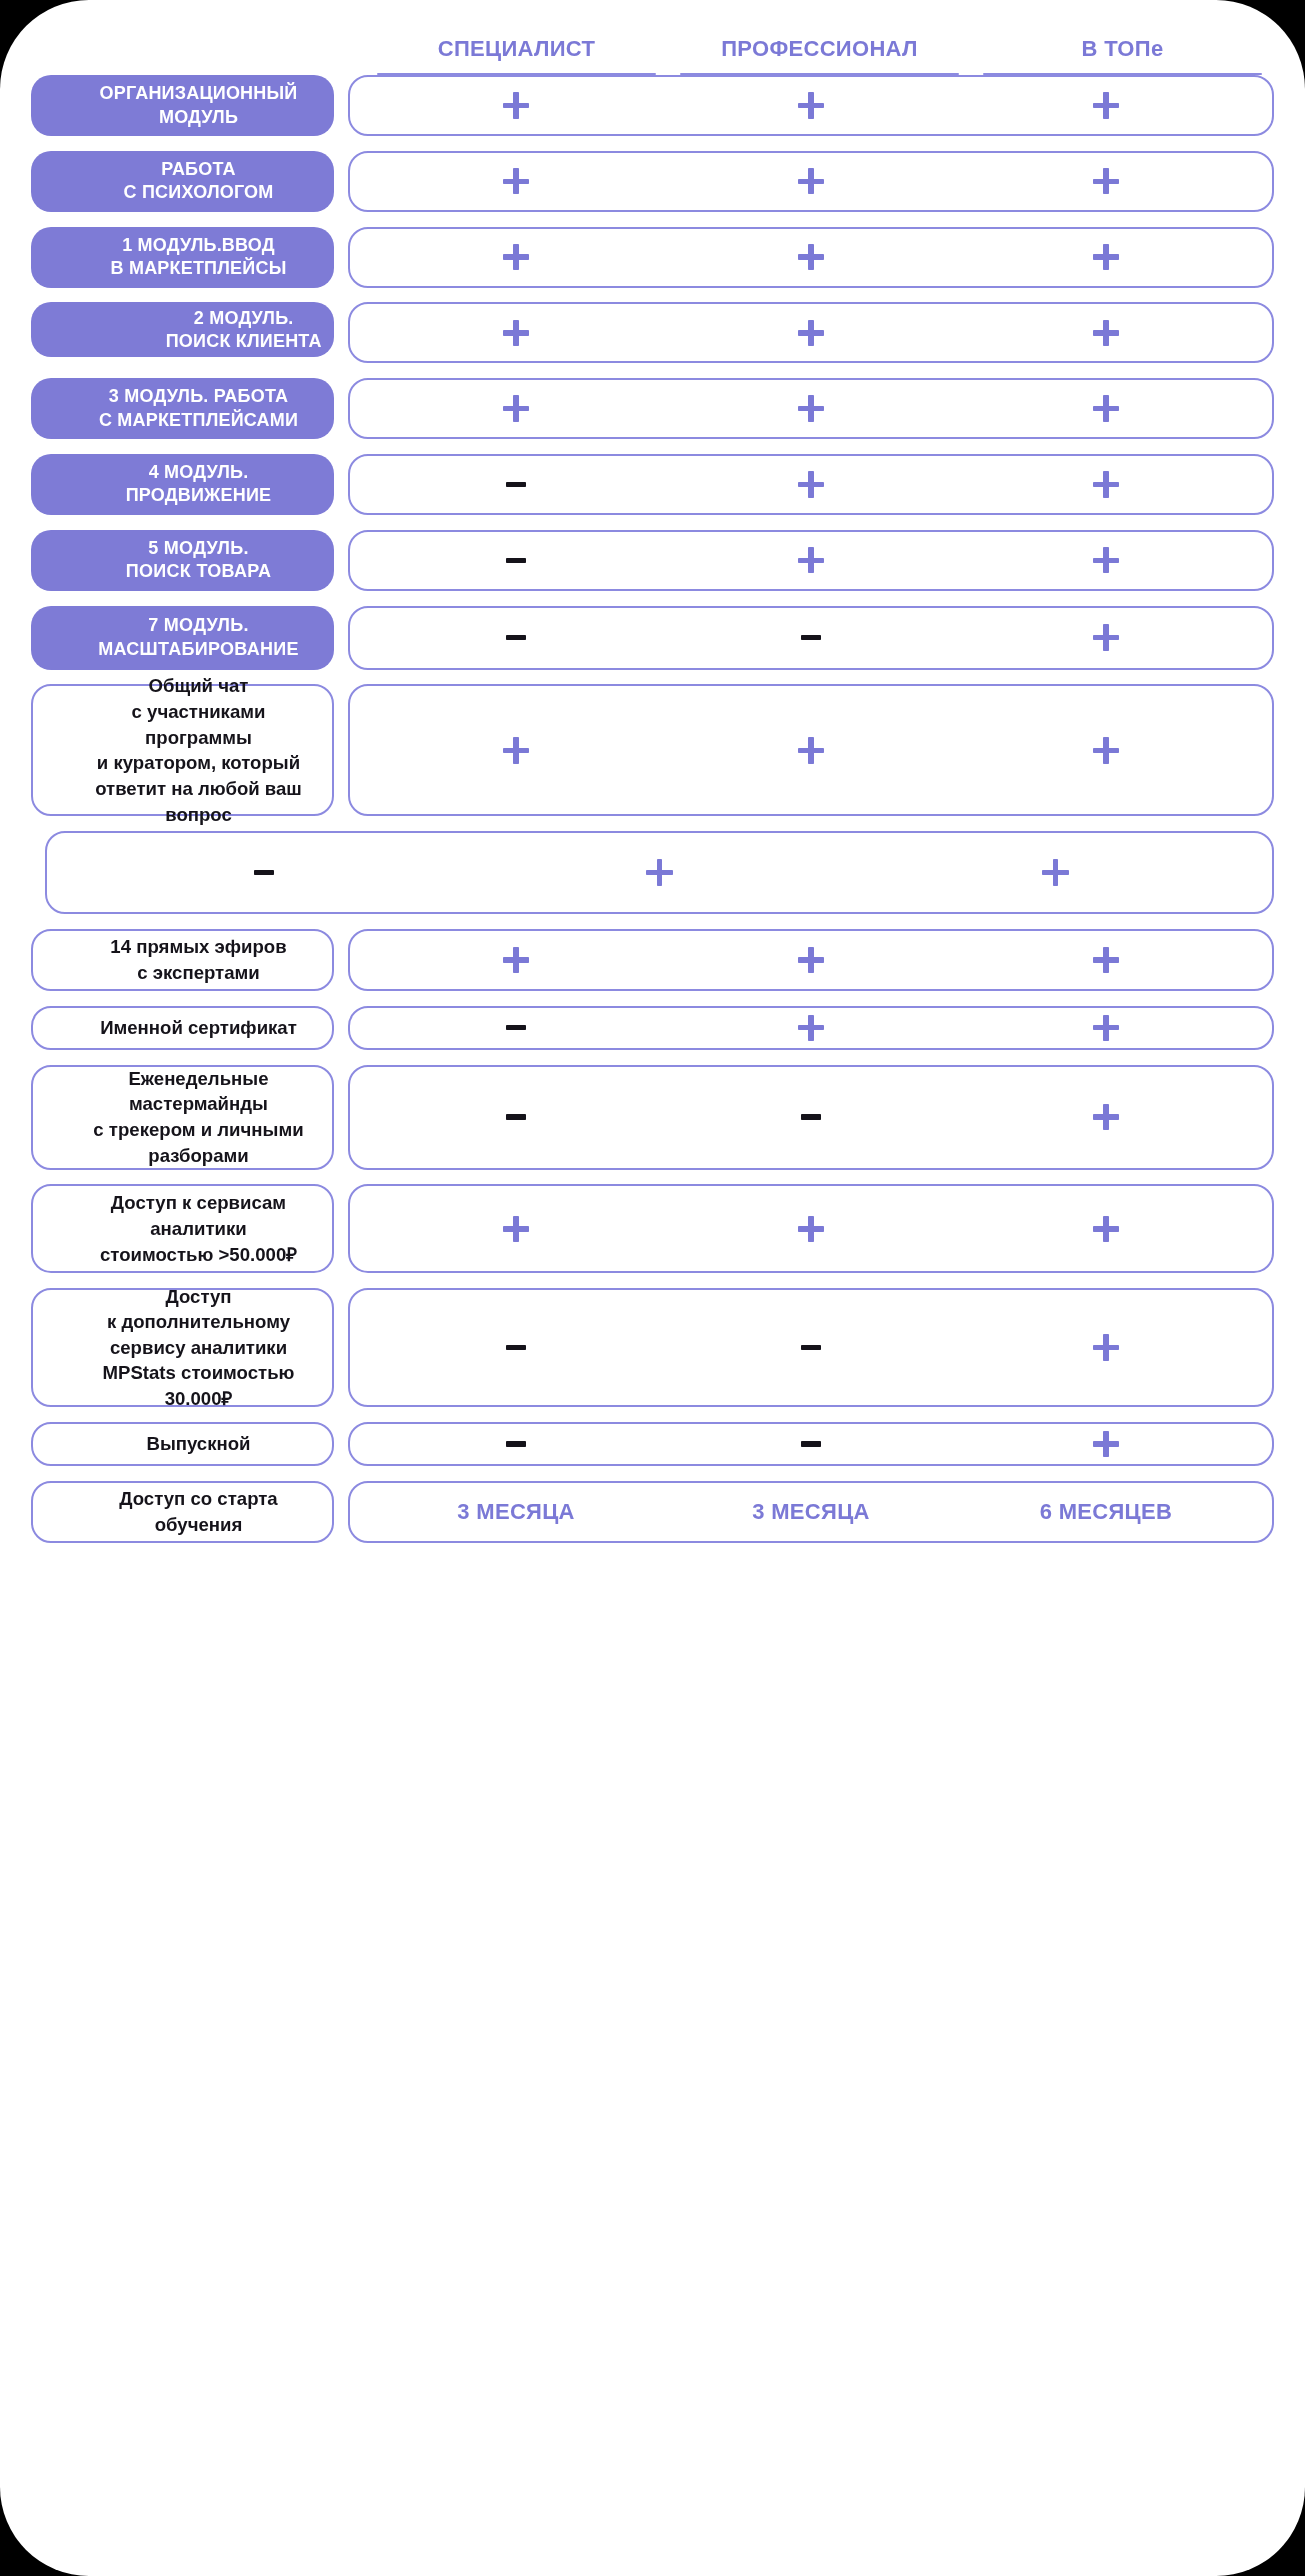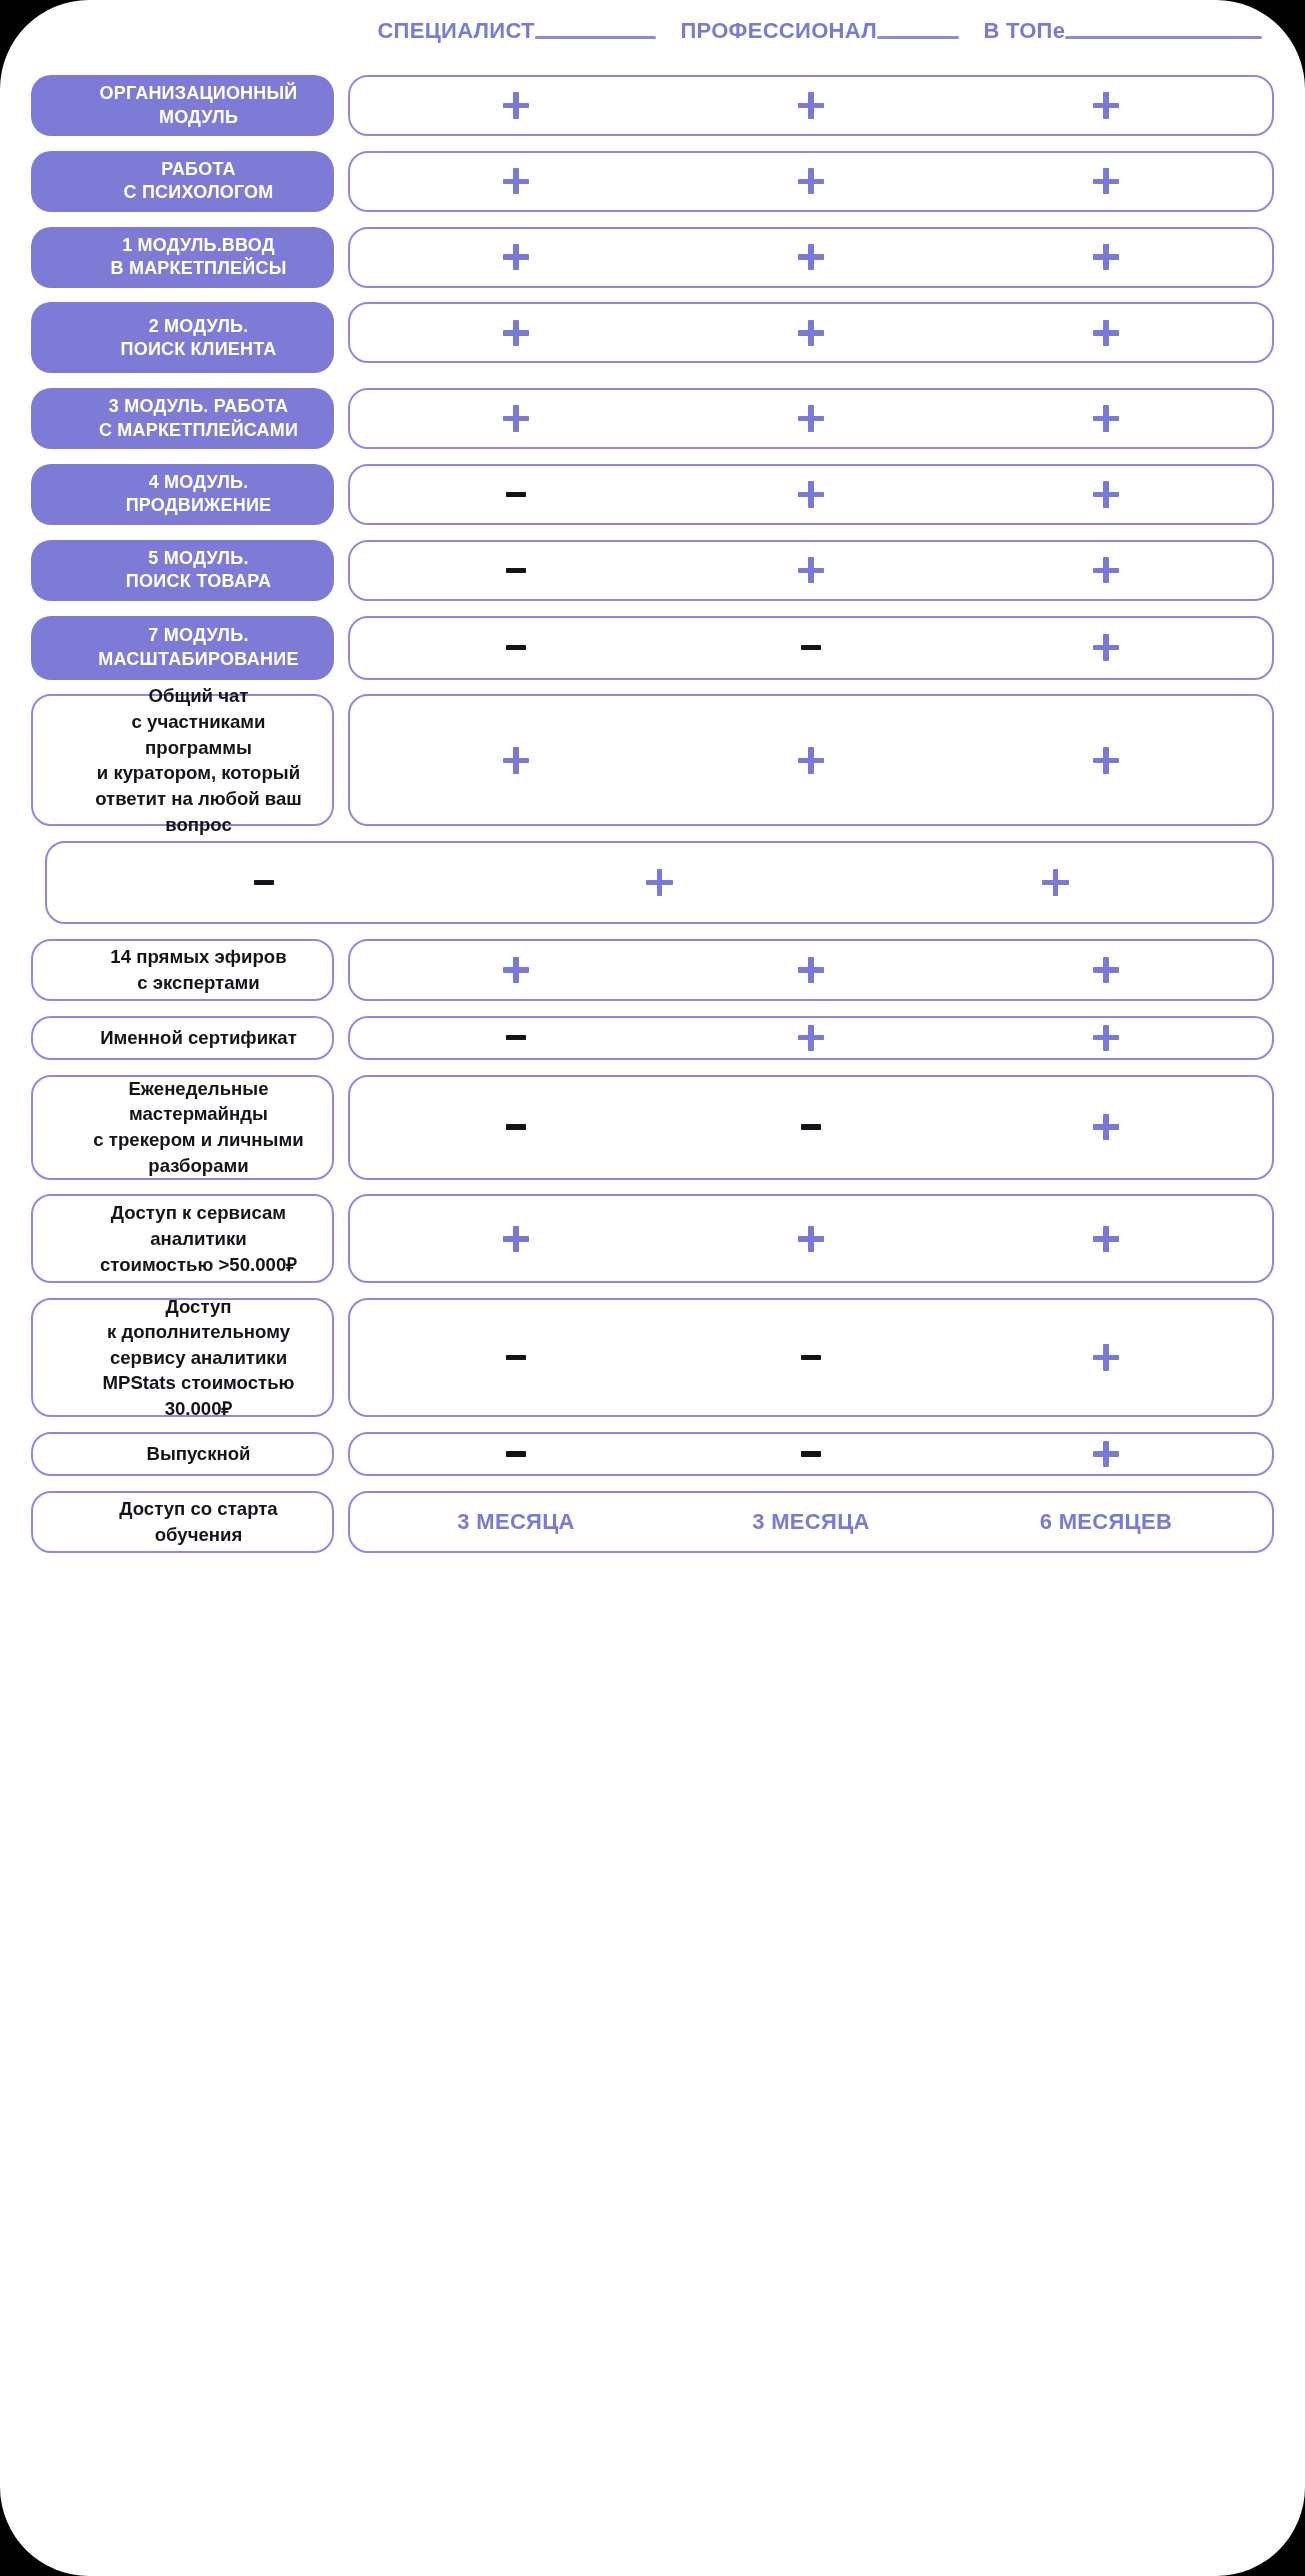--- a/index.html
+++ b/index.html
@@ -29,21 +29,21 @@
   .header {
     position: relative;
     display: flex;
     height: 75px;
     padding: 0 31px 0 365px;
     box-sizing: border-box;
   }
   .header-col {
     flex: 1 1 0;
     display: flex;
-    flex-direction: row;
+    flex-direction: column;
     align-items: center;
     justify-content: flex-end;
     padding: 0 12.4px;
     box-sizing: border-box;
   }
   .header-col .htitle {
     color: #7b79d6;
     font-size: 22px;
     font-weight: 700;
     letter-spacing: 0.3px;
@@ -244,21 +244,21 @@
           </div>
           <div class="value">
             <span class="mark-plus"></span>
           </div>
           <div class="value">
             <span class="mark-plus"></span>
           </div>
         </div>
       </div>
       <div class="row">
-        <div class="label-cell filled" style="height: 71px;">
+        <div class="label-cell filled" style="height: 55px; justify-content: flex-end;">
           <div>
             <span class="ltext">2 МОДУЛЬ.</span>
             <span class="ltext">ПОИСК КЛИЕНТА</span>
           </div>
         </div>
         <div class="values-cell" style="height: 61px;">
           <div class="value">
             <span class="mark-plus"></span>
           </div>
           <div class="value">

